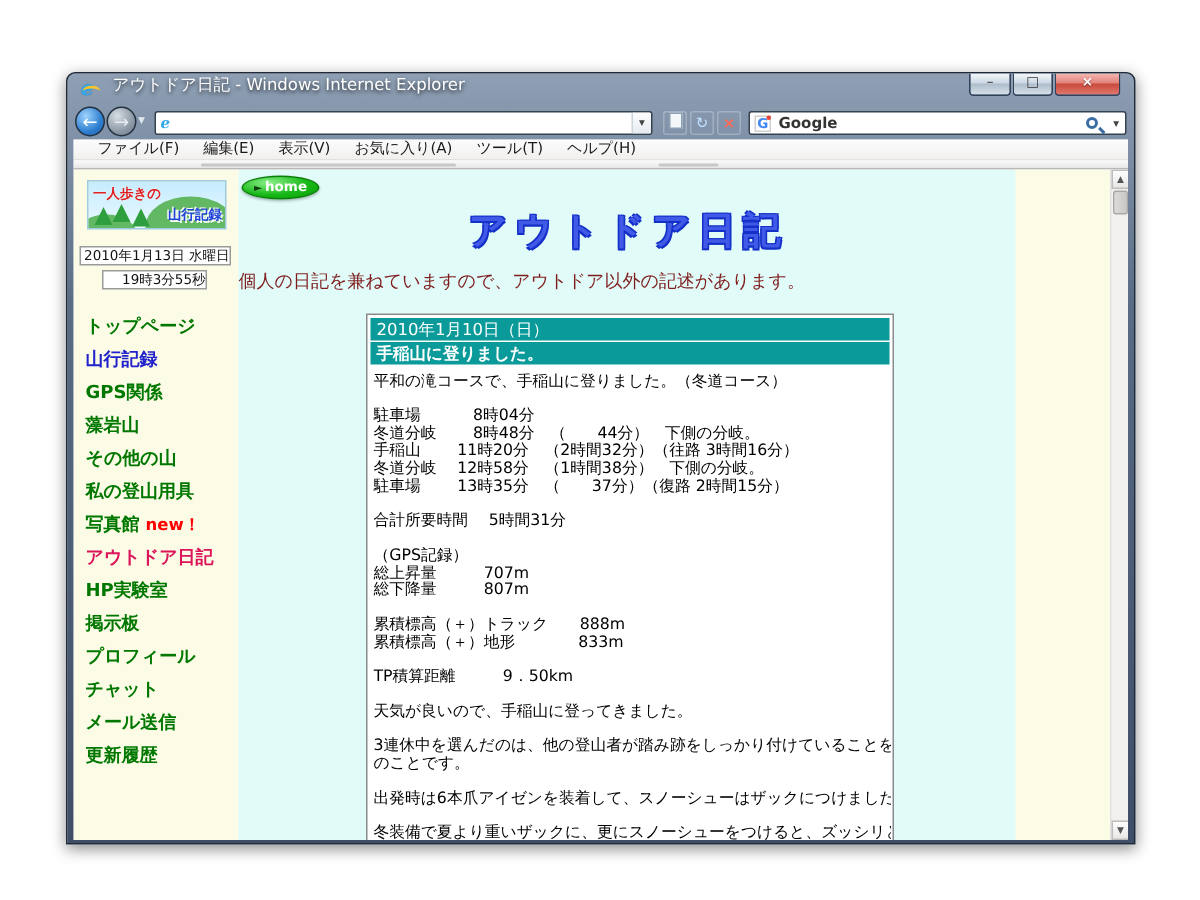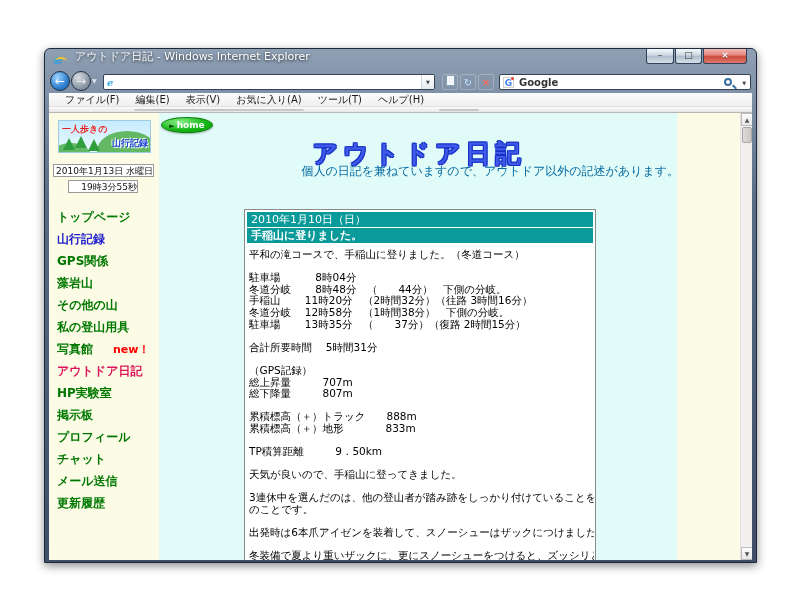--- a/index.html
+++ b/index.html
@@ -64,33 +64,33 @@
   .tree { position:absolute; width:0; height:0; border-left:6px solid transparent; border-right:6px solid transparent; border-bottom:12px solid #2f9e3f; }
   .tree1 { left:4px; top:17px; } .tree2 { left:16px; top:15px; } .tree3 { left:29px; top:18px; }
   .logo-t1 { position:absolute; left:3px; top:2px; font-size:9px; font-weight:bold; color:#e02020; text-shadow:0 0 1px #fff; }
   .logo-t2 { position:absolute; right:2px; bottom:2px; font-size:9px; font-weight:bold; color:#2244dd; text-shadow:1px 1px 0 #fff,-1px -1px 0 #fff; }
   .clockbox { position:absolute; background:#fff; border:1px solid #9a9a9a; font-size:9px; color:#111; text-align:right; }
   .datebox { left:4px; top:51px; width:101px; height:13px; line-height:12px; }
   .timebox { left:19px; top:67px; width:70px; height:13px; line-height:12px; }
   .side-list { position:absolute; left:0; top:93px; right:0; }
   .side-item { height:22px; line-height:22px; padding-left:8px; font-size:12px; font-weight:bold; white-space:nowrap; }
   .c-green { color:#007800; } .c-blue { color:#2222cc; } .c-crimson { color:#dc145a; }
-  .badge-new { color:#ff0000; font-size:11px; margin-left:20px; }
+  .badge-new { color:#ff0000; font-size:11px; margin-left:4px; }
 
   
   .mainframe { position:absolute; left:110px; right:12px; top:0; bottom:0; background:#e0fbf8; }
   .right-strip { position:absolute; right:0; top:0; bottom:0; width:63px; background:#fbfbe6; }
   .home-btn { position:absolute; left:2px; top:4px; width:52px; height:16px; border-radius:50%;
     background:radial-gradient(ellipse at 35% 28%, #8cf08c, #17b817 55%, #079e07); border:1px solid #0a7d0a;
     color:#fff; font-size:9px; font-weight:bold; text-align:center; line-height:15px; box-shadow:0 1px 2px rgba(0,0,0,.3); }
   .home-bullet { color:#0a3d0a; font-size:7px; margin-right:2px; }
   .page-title { position:absolute; left:0; top:24px; width:520px; text-align:center;
     font-size:25px; font-weight:bold; color:#4059e6; letter-spacing:5px;
     text-shadow:1px 1px 0 #1430c8,-1px -1px 0 #1430c8,1px -1px 0 #1430c8,-1px 1px 0 #1430c8; }
-  .subtitle { position:absolute; left:0; top:50px; width:520px; text-align:right; font-size:12px; color:#0369a1; white-space:nowrap; }
+  .subtitle { position:absolute; left:0; top:66px; width:520px; text-align:left; font-size:12px; color:#7f1d1d; white-space:nowrap; }
 
   .entry-box { position:absolute; left:85px; top:96px; width:352px; height:520px; background:#fff; border:1px solid #8a8a8a; overflow:hidden; }
   .entry-hdr { margin:2px 2px 0 2px; height:15px; background:#0a9a9a; color:#fff; font-size:11px; line-height:15px; padding-left:4px; white-space:nowrap; overflow:hidden; }
   .entry-hdr.t2 { margin-top:1px; font-weight:bold; }
   .entry-body { margin:6px 1px 0 4px; font-size:10.5px; line-height:11.6px; color:#000; white-space:pre; overflow:hidden; }
 
   
   .vscroll { position:absolute; right:0; top:0; bottom:0; width:12px; background:#f1f0ef; border-left:1px solid #e3e2e1; }
   .sb-btn { position:absolute; left:0; width:12px; height:13px; background:linear-gradient(#fdfdfd,#e8e7e6); border:1px solid #bdbcbb; font-size:6px; color:#555; text-align:center; line-height:12px; }
   .sb-up { top:0; } .sb-down { bottom:0; }

